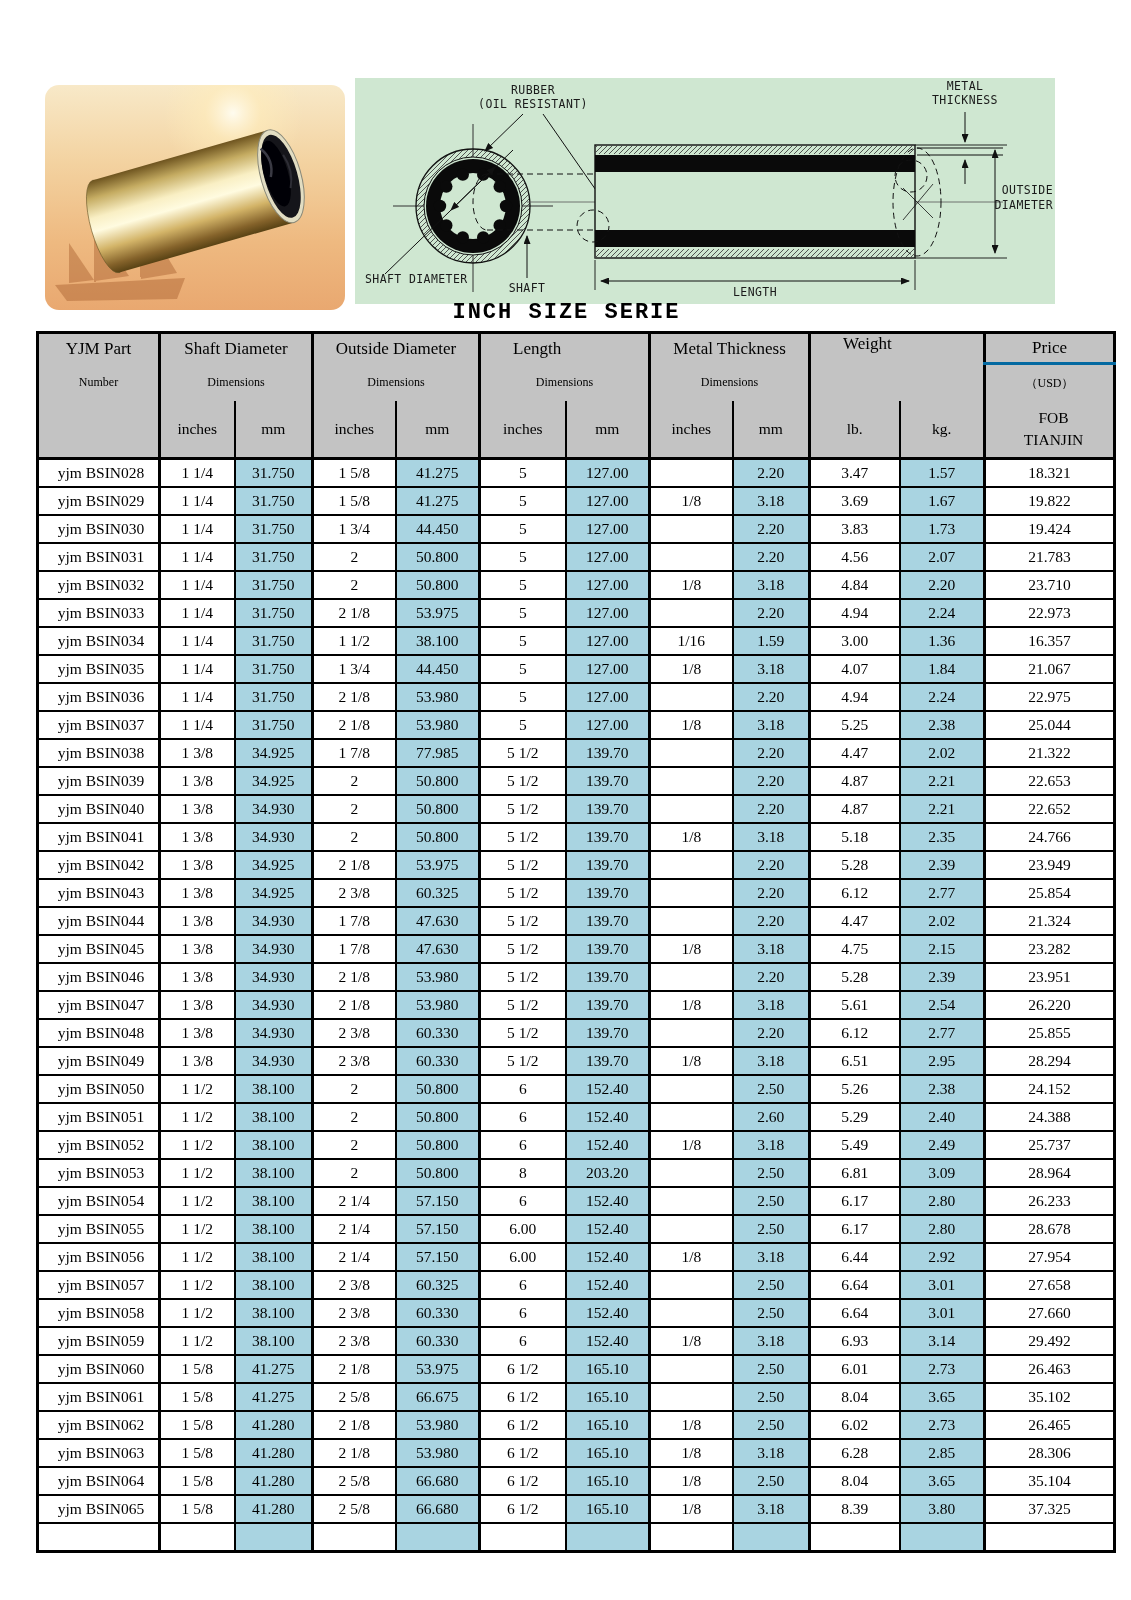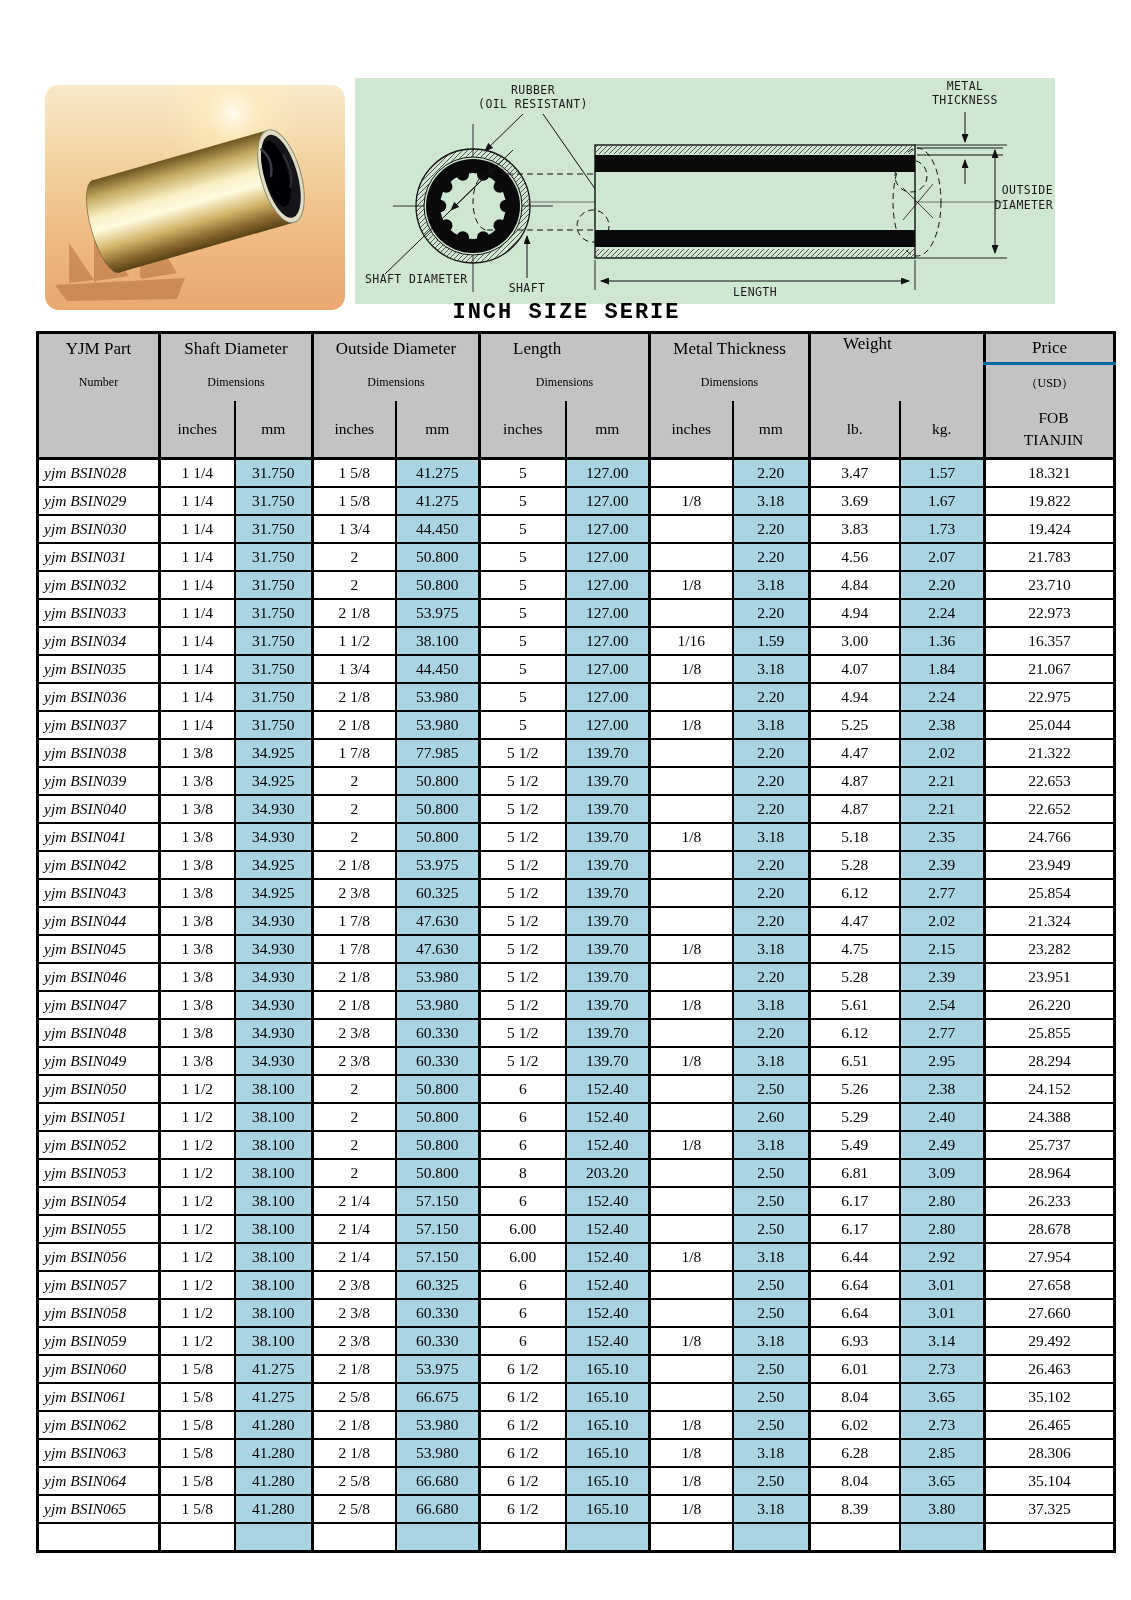--- a/index.html
+++ b/index.html
@@ -27,21 +27,21 @@
   tr.h1 th{height:28px;}
   tr.h2 th{height:36px;font-size:12px;}
   tr.h3 th{height:56px;font-size:15.5px;vertical-align:middle;}
   th.gs,td.gs{border-left:3px solid #000;}
   th.udl{border-bottom:3px solid #0369a1;}
   th.indent{text-align:left;padding-left:32px;}
   th.vtop{vertical-align:top;}
   th.fob{white-space:pre-line;line-height:1.45;padding-left:8px;}
   td{border:2px solid #000;height:26px;text-align:center;font-size:15.5px;padding:0;
      background:#fff;overflow:hidden;white-space:nowrap;}
-  td.part{text-align:left;padding-left:5px;font-style:italic;}
+  td.part{text-align:center;padding-left:5px;}
   td.blue{background:#a9d4e1;}
 </style>
 </head>
 <body>
 
 <div class="page">
 
   <div class="photo">
     <svg width="300" height="225" viewBox="0 0 300 225">
       <defs>

